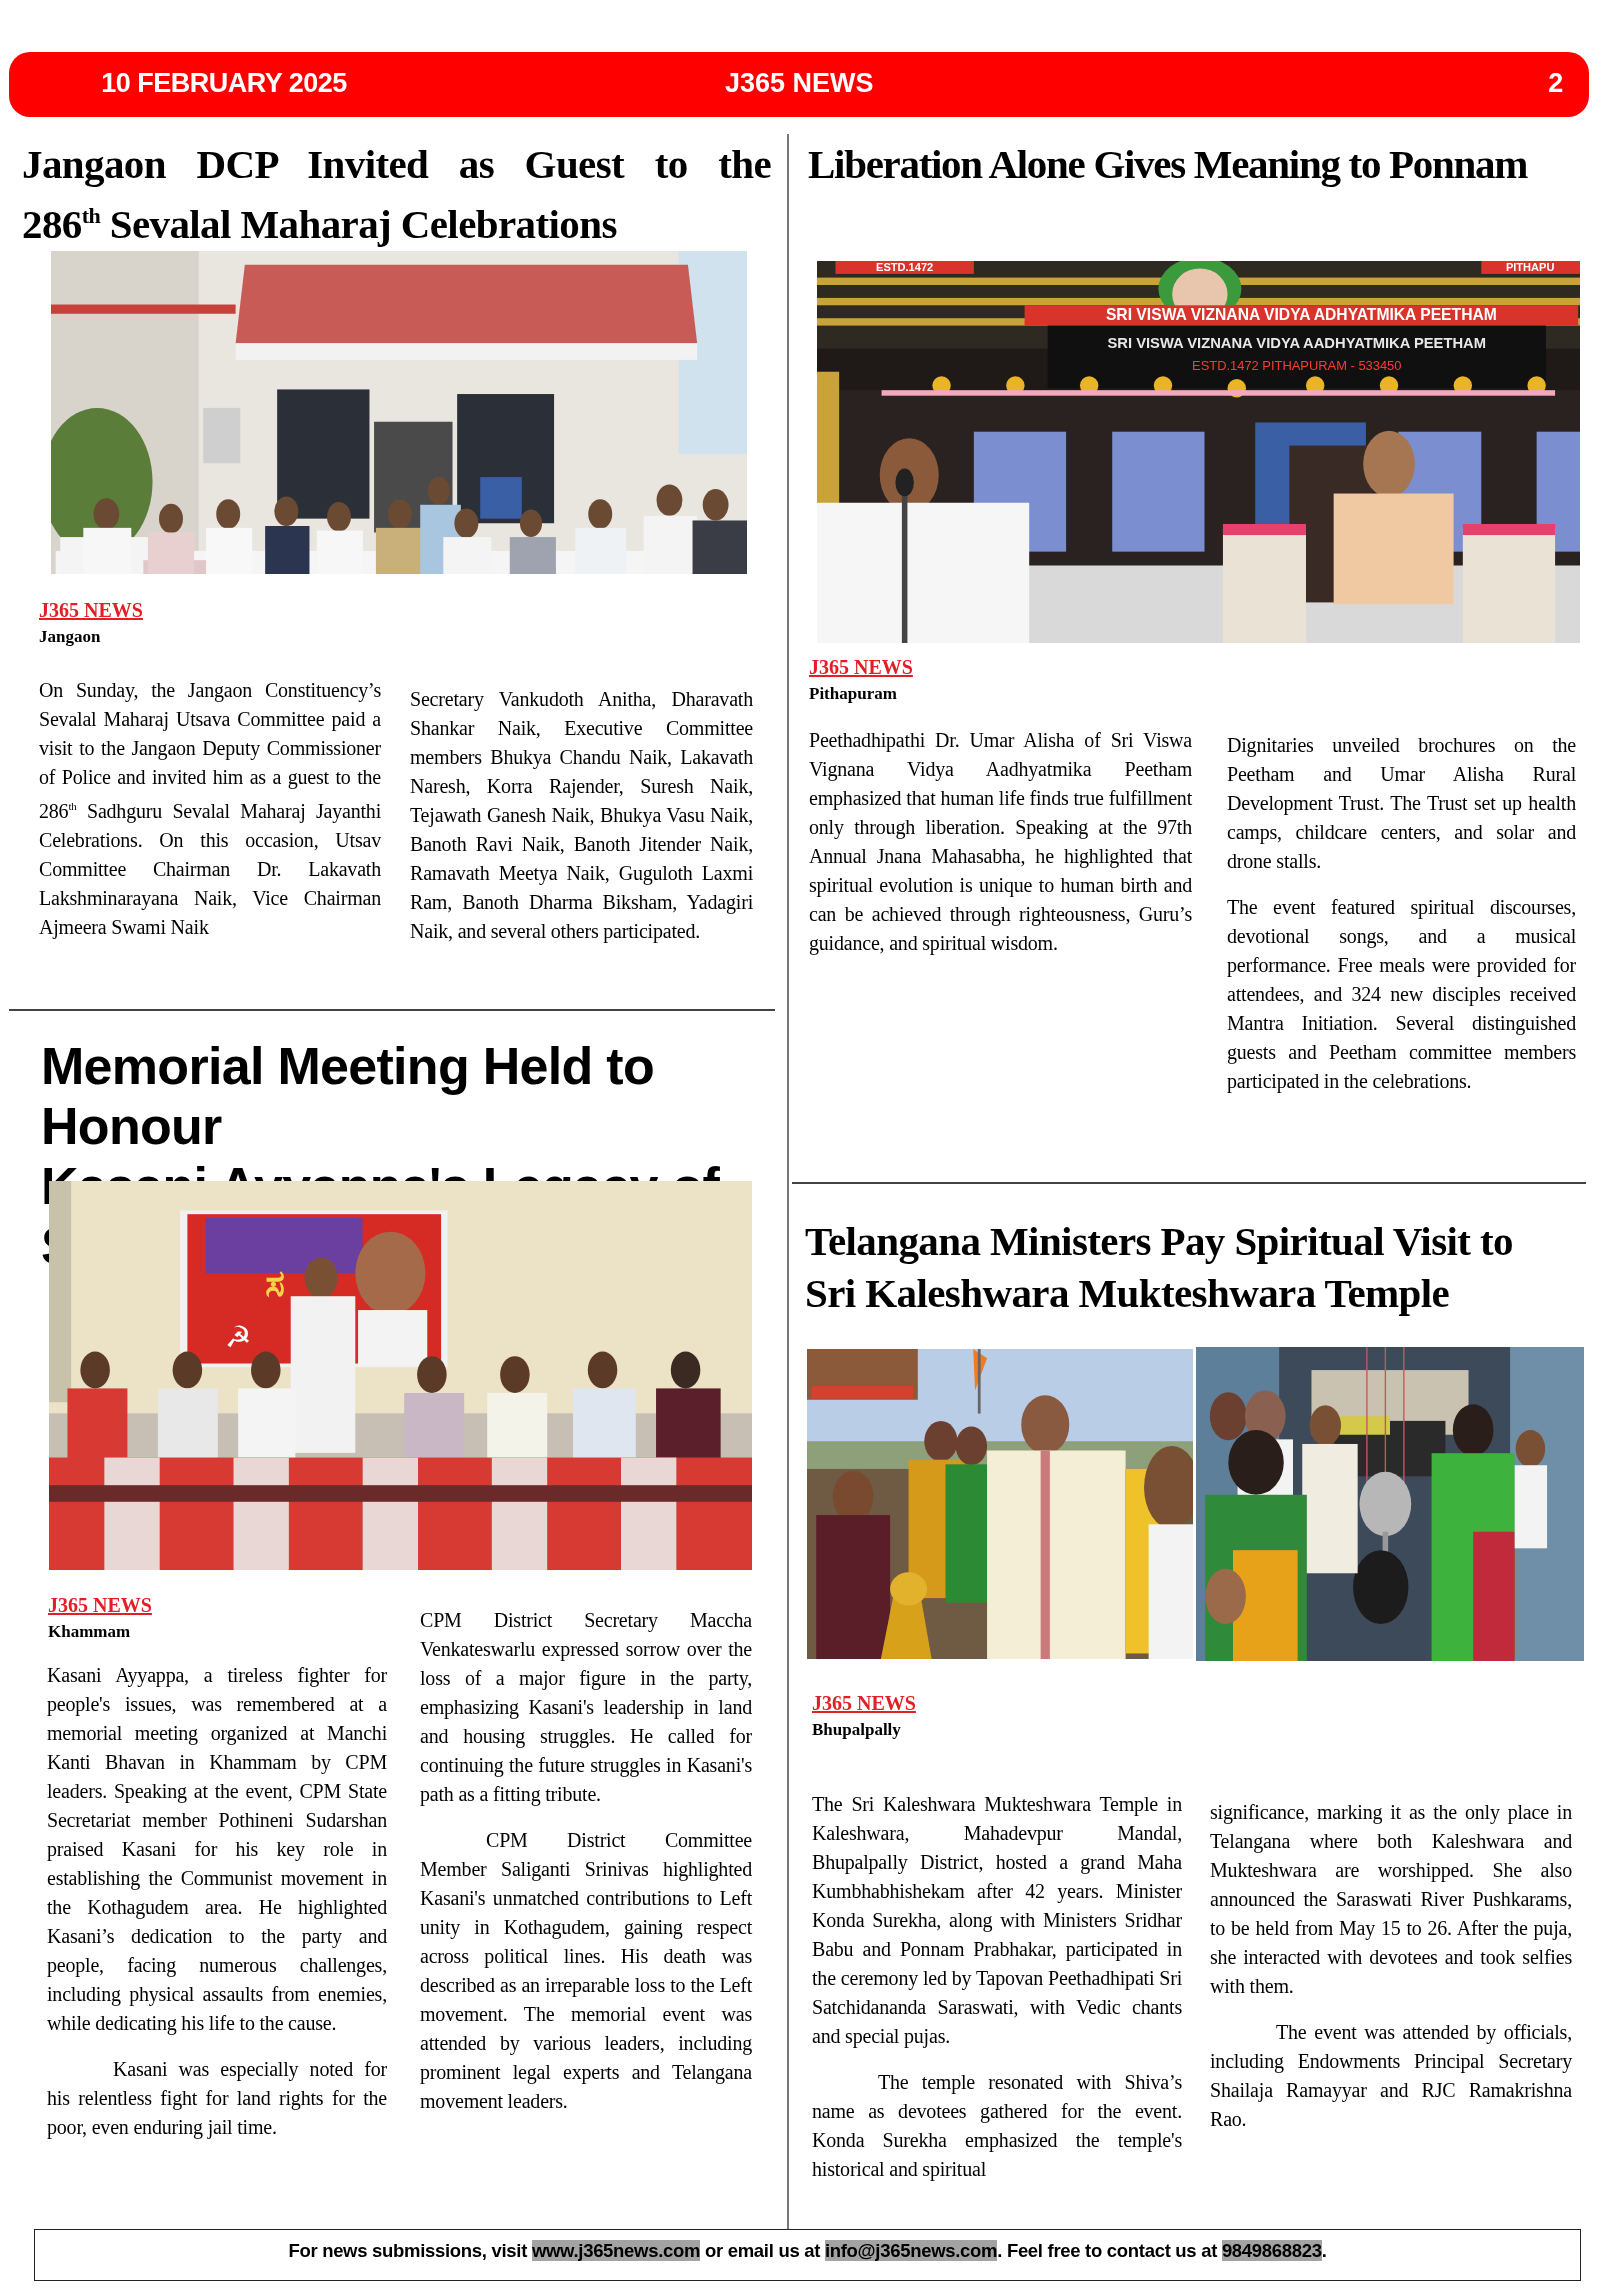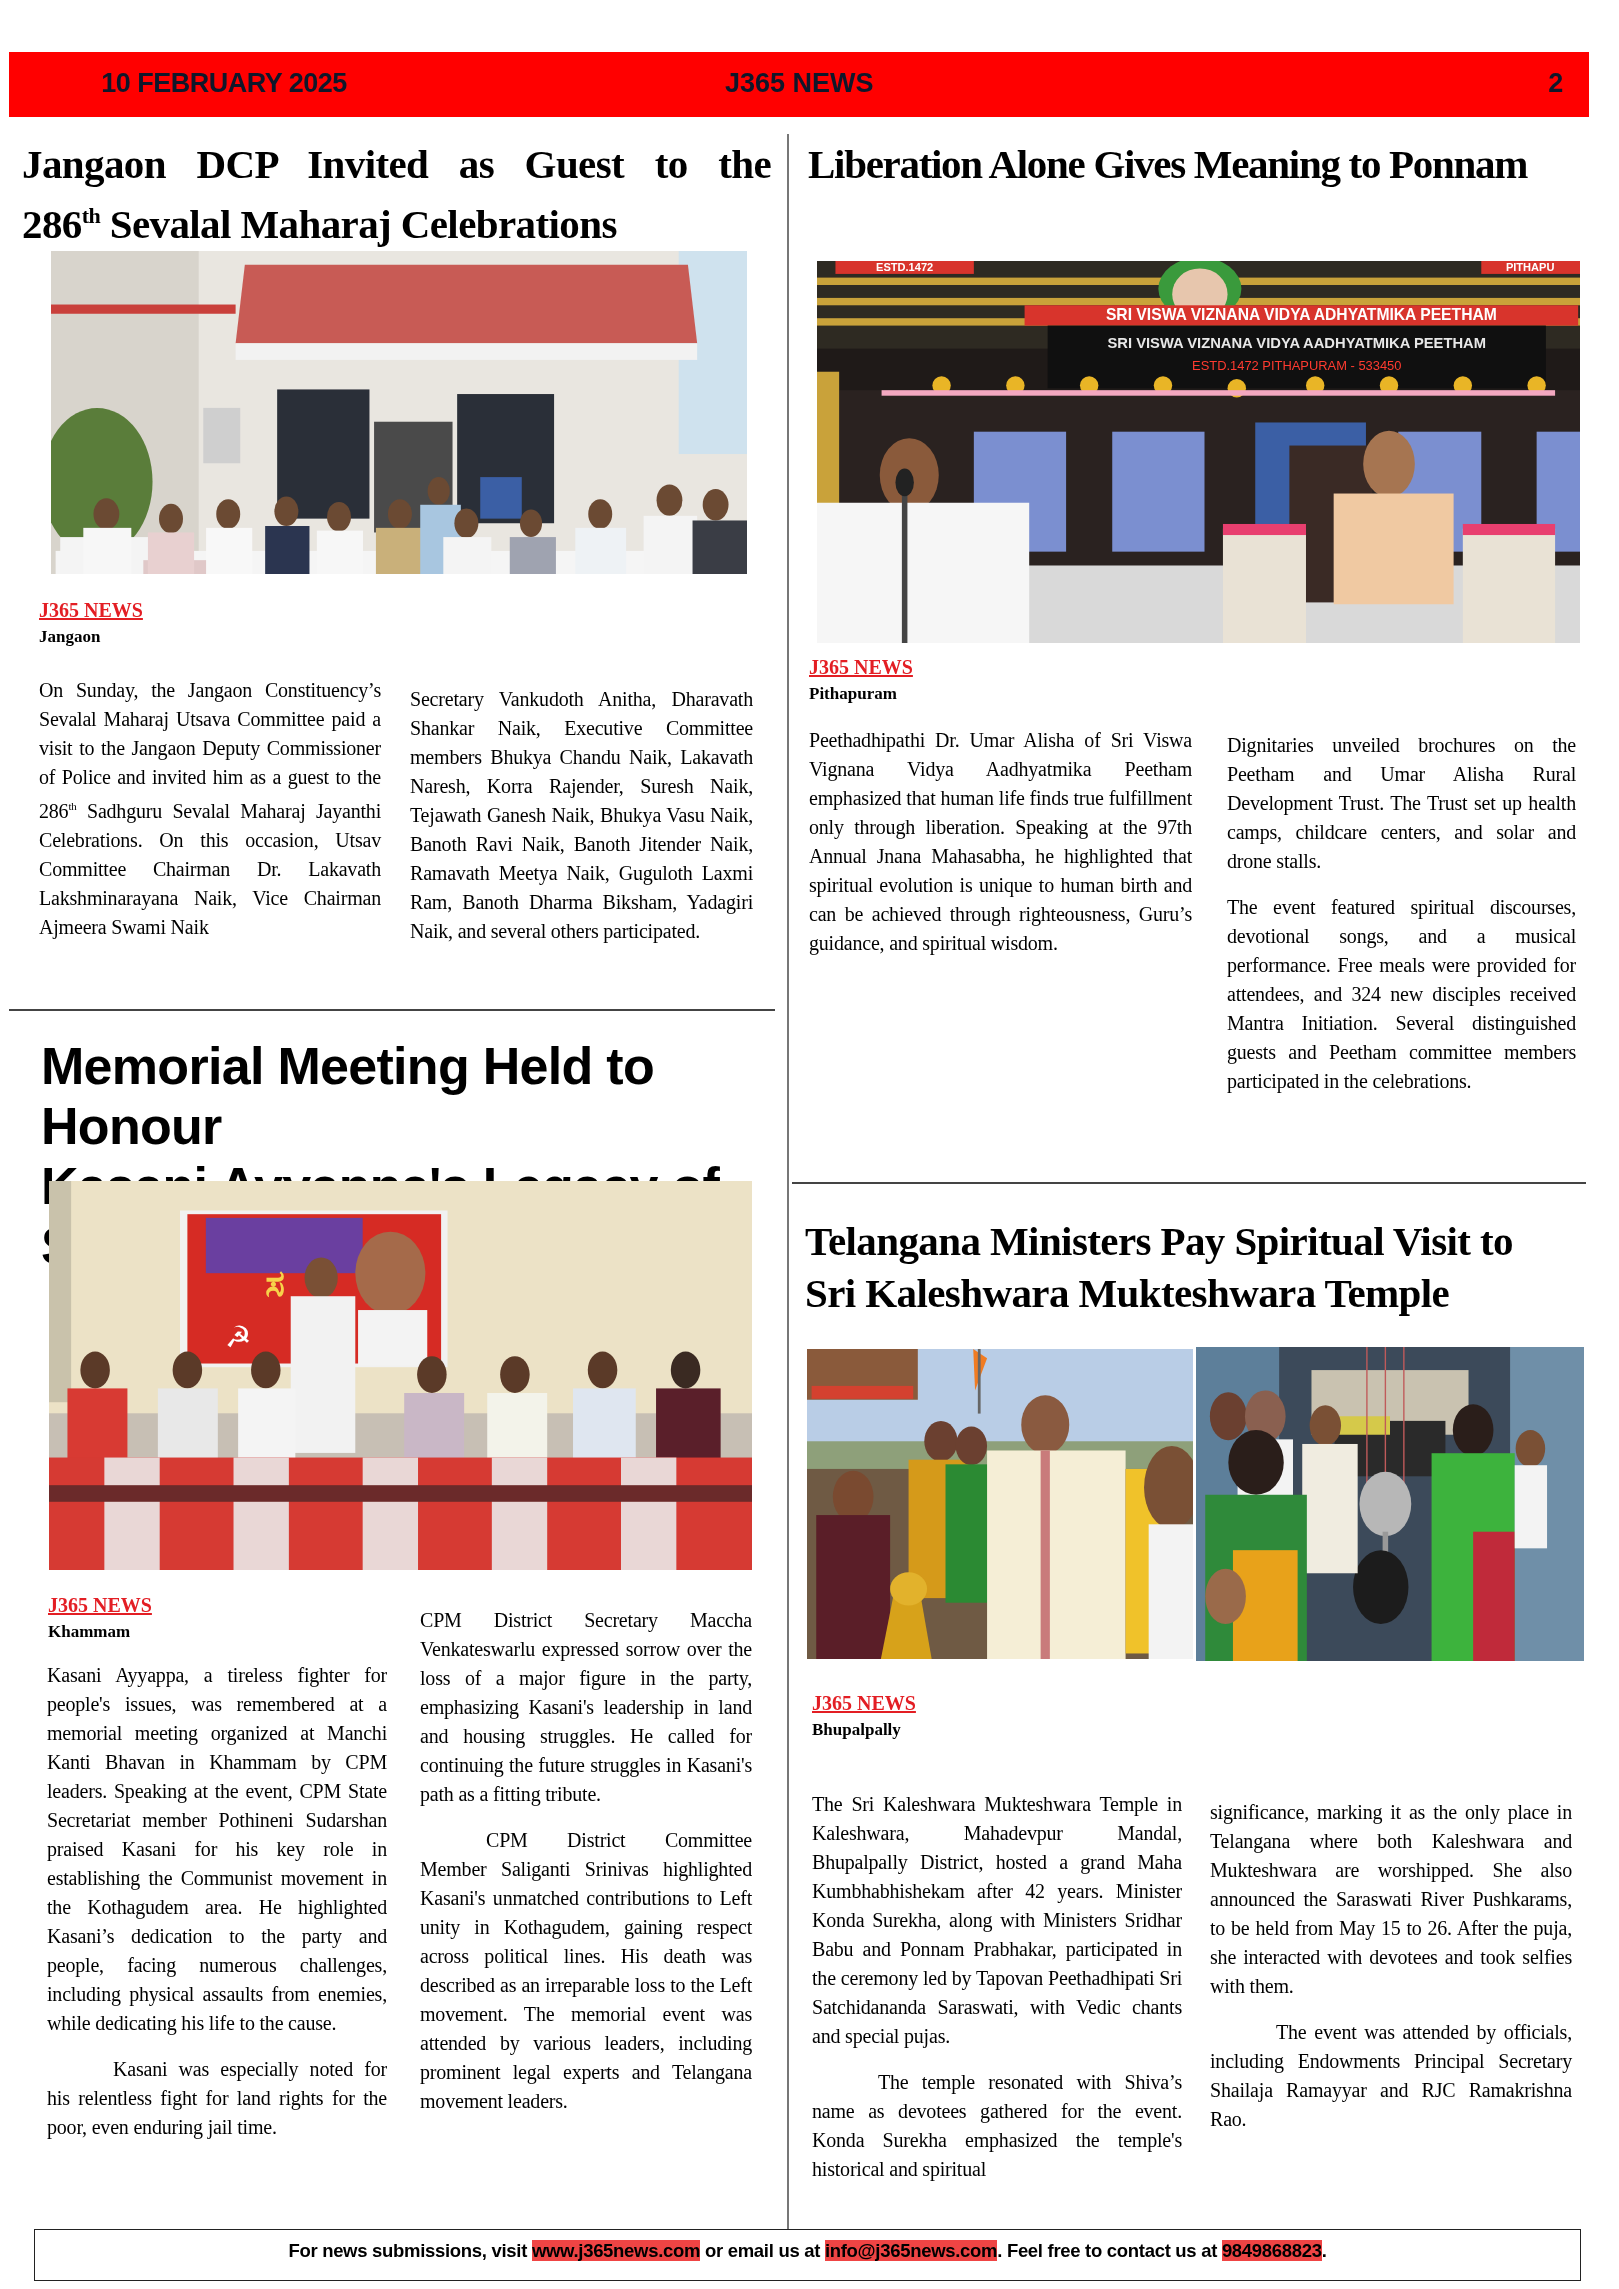--- a/index.html
+++ b/index.html
@@ -1,18 +1,18 @@
 <!DOCTYPE html>
 <html style="font-size:14.8px"><head>
 <meta charset="utf-8">
 <style>
   html, body { margin: 0; padding: 0; background: #ffffff; }
   body { width: 1620px; height: 2290px; position: relative; overflow: hidden; font-family: "Liberation Serif", serif; color: #000; }
 
-  .masthead { position: absolute; left: 9.2px; top: 52px; width: 1580px; height: 65px; background: #ff0000; color: #0f172a; font-family: "Liberation Sans", sans-serif; font-weight: bold; font-size: 27px; }
+  .masthead { position: absolute; left: 9.2px; top: 52px; width: 1580px; height: 65px; background: #ff0000; color: #ffffff; font-family: "Liberation Sans", sans-serif; font-weight: bold; font-size: 27px; border-radius: 21px; }
   .masthead .date { position: absolute; left: 92px; top: 15.7px; letter-spacing: -0.5px; }
   .masthead .title { position: absolute; left: 0; right: 0; top: 15.7px; text-align: center; }
   .masthead .page { position: absolute; right: 26px; top: 15.7px; }
 
   .col-divider { position: absolute; left: 787px; top: 134px; width: 1.8px; height: 2095px; background: #777; }
   .hrule { position: absolute; height: 1.8px; background: #444; }
 
   .headline-serif { position: absolute; font-family: "Liberation Serif", serif; font-weight: bold; font-size: 41px; line-height: 52px; letter-spacing: -0.6px; }
   .headline-sans { position: absolute; font-family: "Liberation Sans", sans-serif; font-weight: bold; font-size: 52px; line-height: 60px; letter-spacing: -0.7px; }
   .justify { text-align: justify; text-align-last: justify; }
@@ -22,21 +22,21 @@
 
   .byline { position: absolute; font-family: "Liberation Serif", serif; font-weight: bold; }
   .byline .src { color: #e31e24; font-size: 20px; text-decoration: underline; text-decoration-thickness: 1.8px; display: block; line-height: 24px; }
   .byline .loc { font-size: 17px; line-height: 29.5px; display: block; }
 
   .body-col { position: absolute; font-family: "Liberation Serif", serif; font-size: 20px; line-height: 29px; text-align: justify; letter-spacing: -0.2px; }
   .body-col p { margin: 0 0 16.6px 0; }
   .body-col p.indent { text-indent: 66px; }
 
   .footer-box { position: absolute; left: 34px; top: 2229px; width: 1547px; height: 52px; border: 1.8px solid #222; box-sizing: border-box; font-family: "Liberation Sans", sans-serif; font-weight: bold; font-size: 18.5px; text-align: center; line-height: 28px; padding-top: 7.4px; letter-spacing: -0.3px; }
-  .footer-box .hl { background: #ef4444; }
+  .footer-box .hl { background: #a3a3a3; }
 </style>
 </head>
 <body>
 
 <div class="masthead">
   <span class="date">10 FEBRUARY 2025</span>
   <span class="title">J365 NEWS</span>
   <span class="page">2</span>
 </div>
 

